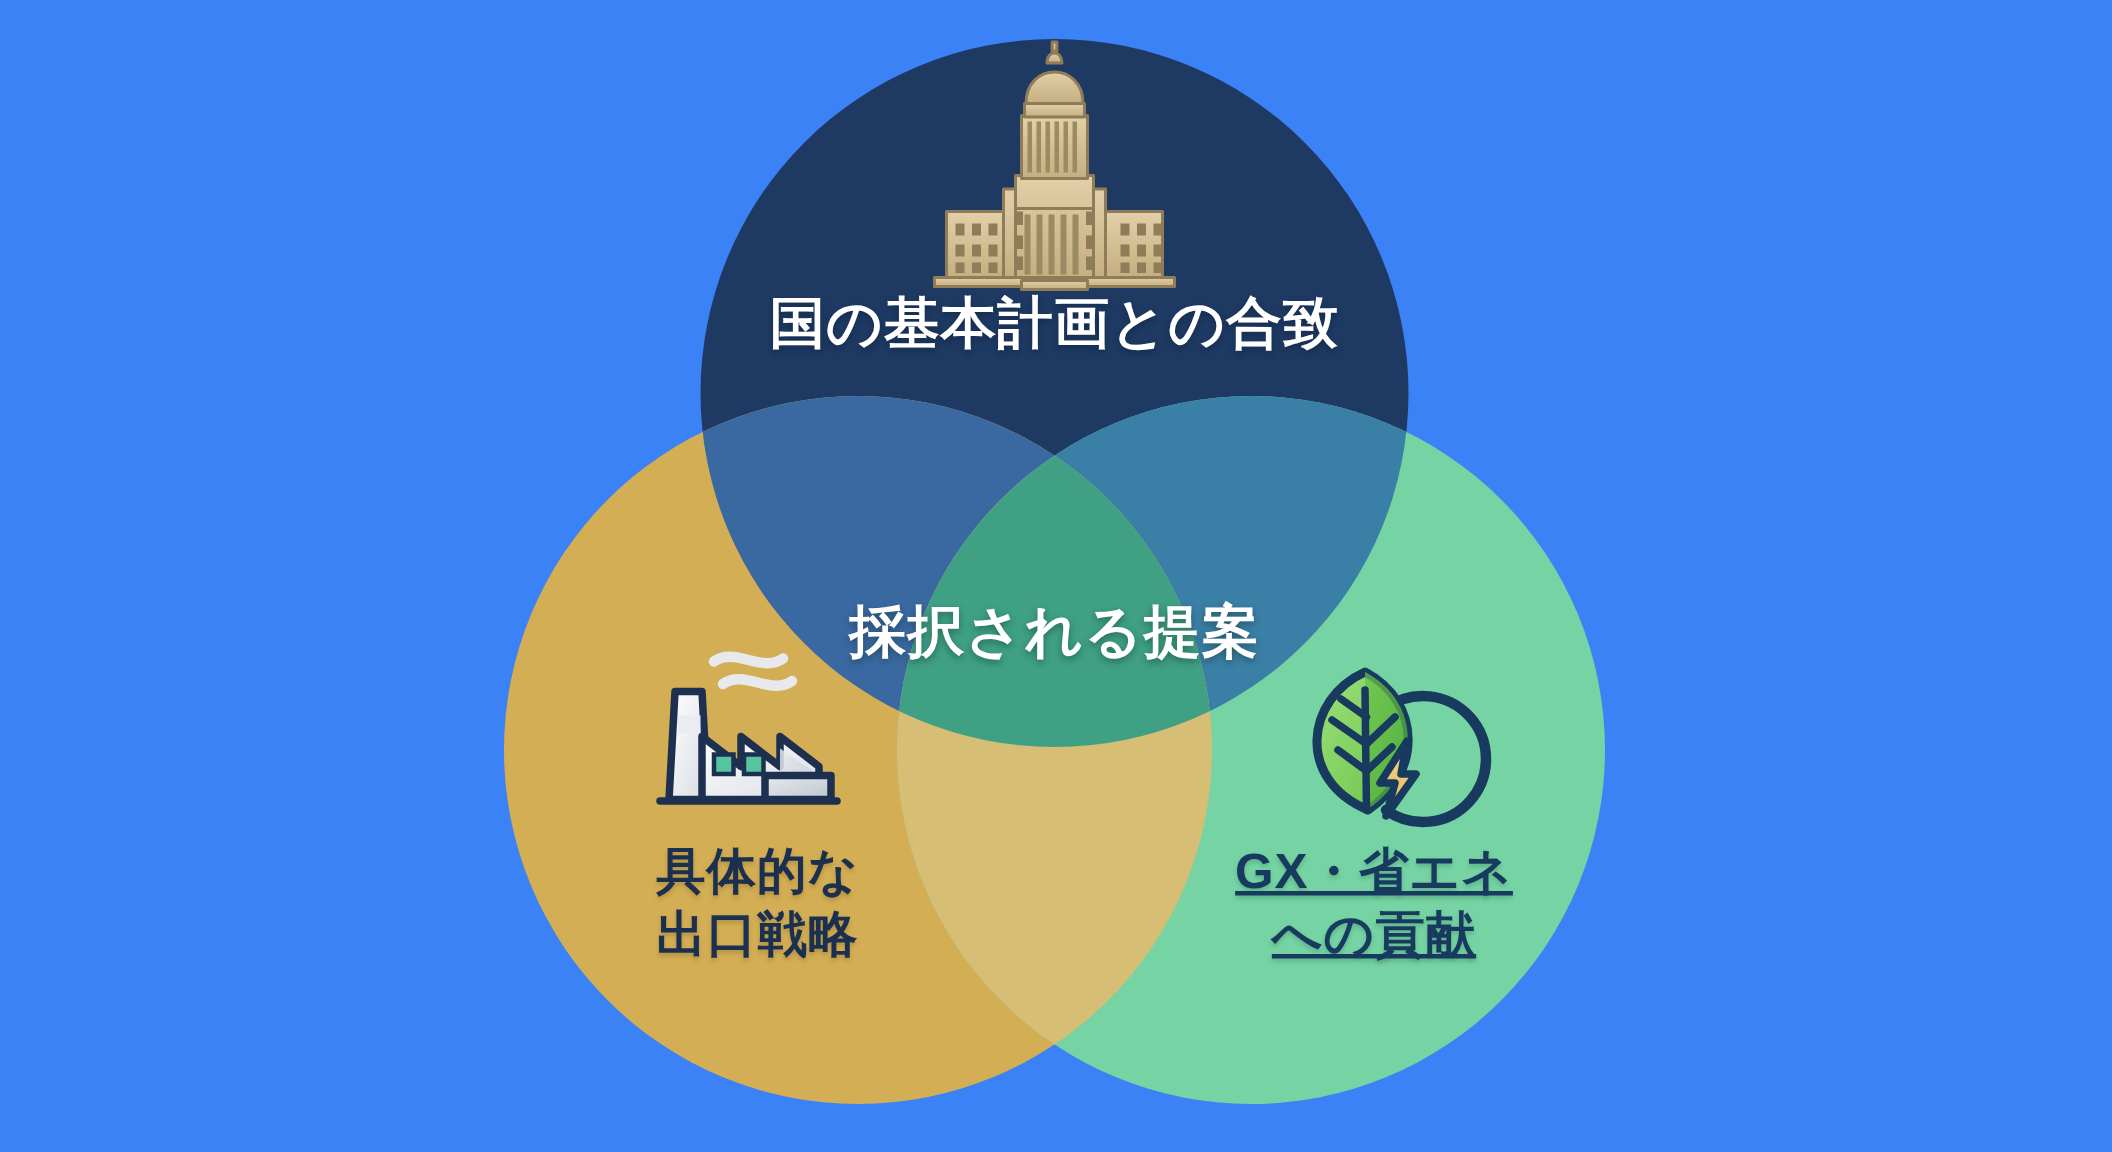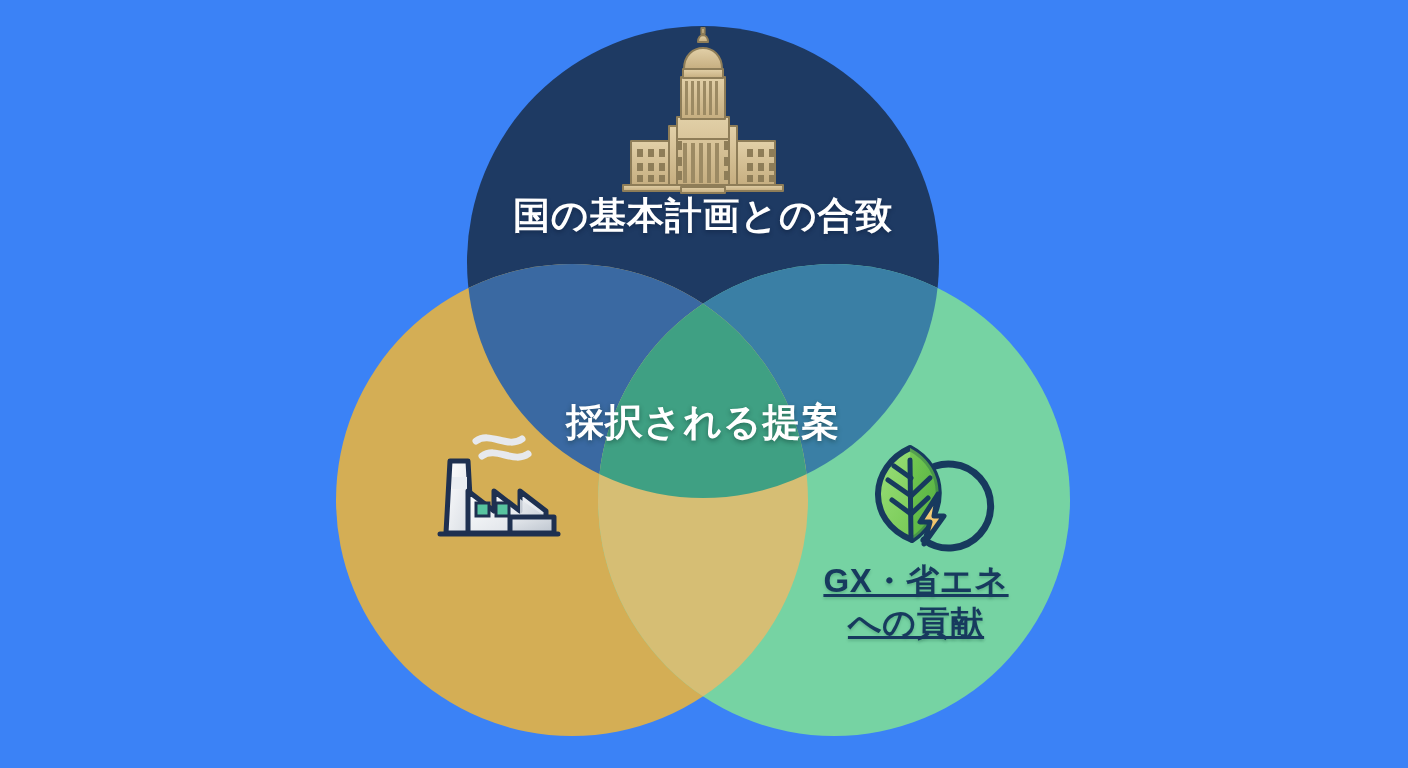--- a/index.html
+++ b/index.html
@@ -255,17 +255,19 @@
 
       <path d="M16,-6 L-2,22 L8,22 L2,44 L22,16 L12,16 Z" fill="url(#gradBolt)" stroke="#173A5E" stroke-width="5" stroke-linejoin="round"></path>
     </g>
   </svg>
 
   <div class="label-layer">
     <div class="vlabel label-top">国の基本計画との合致</div>
 
     <div class="vlabel label-center">採択される提案</div>
 
+    <div class="vlabel label-left"><span>具体的な</span>
+<span>出口戦略</span></div>
 
     <div class="vlabel label-right"><span>GX・省エネ</span>
 <span>への貢献</span></div>
   </div>
 </div>
 
 </body></html>

